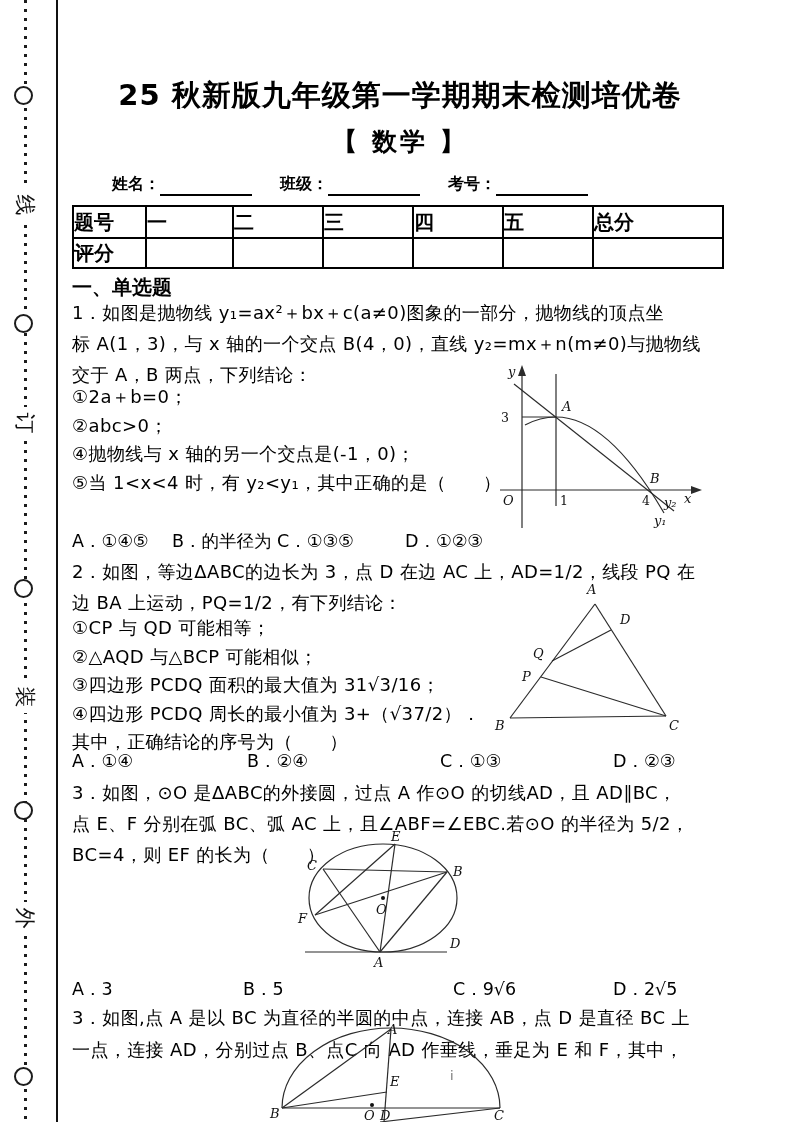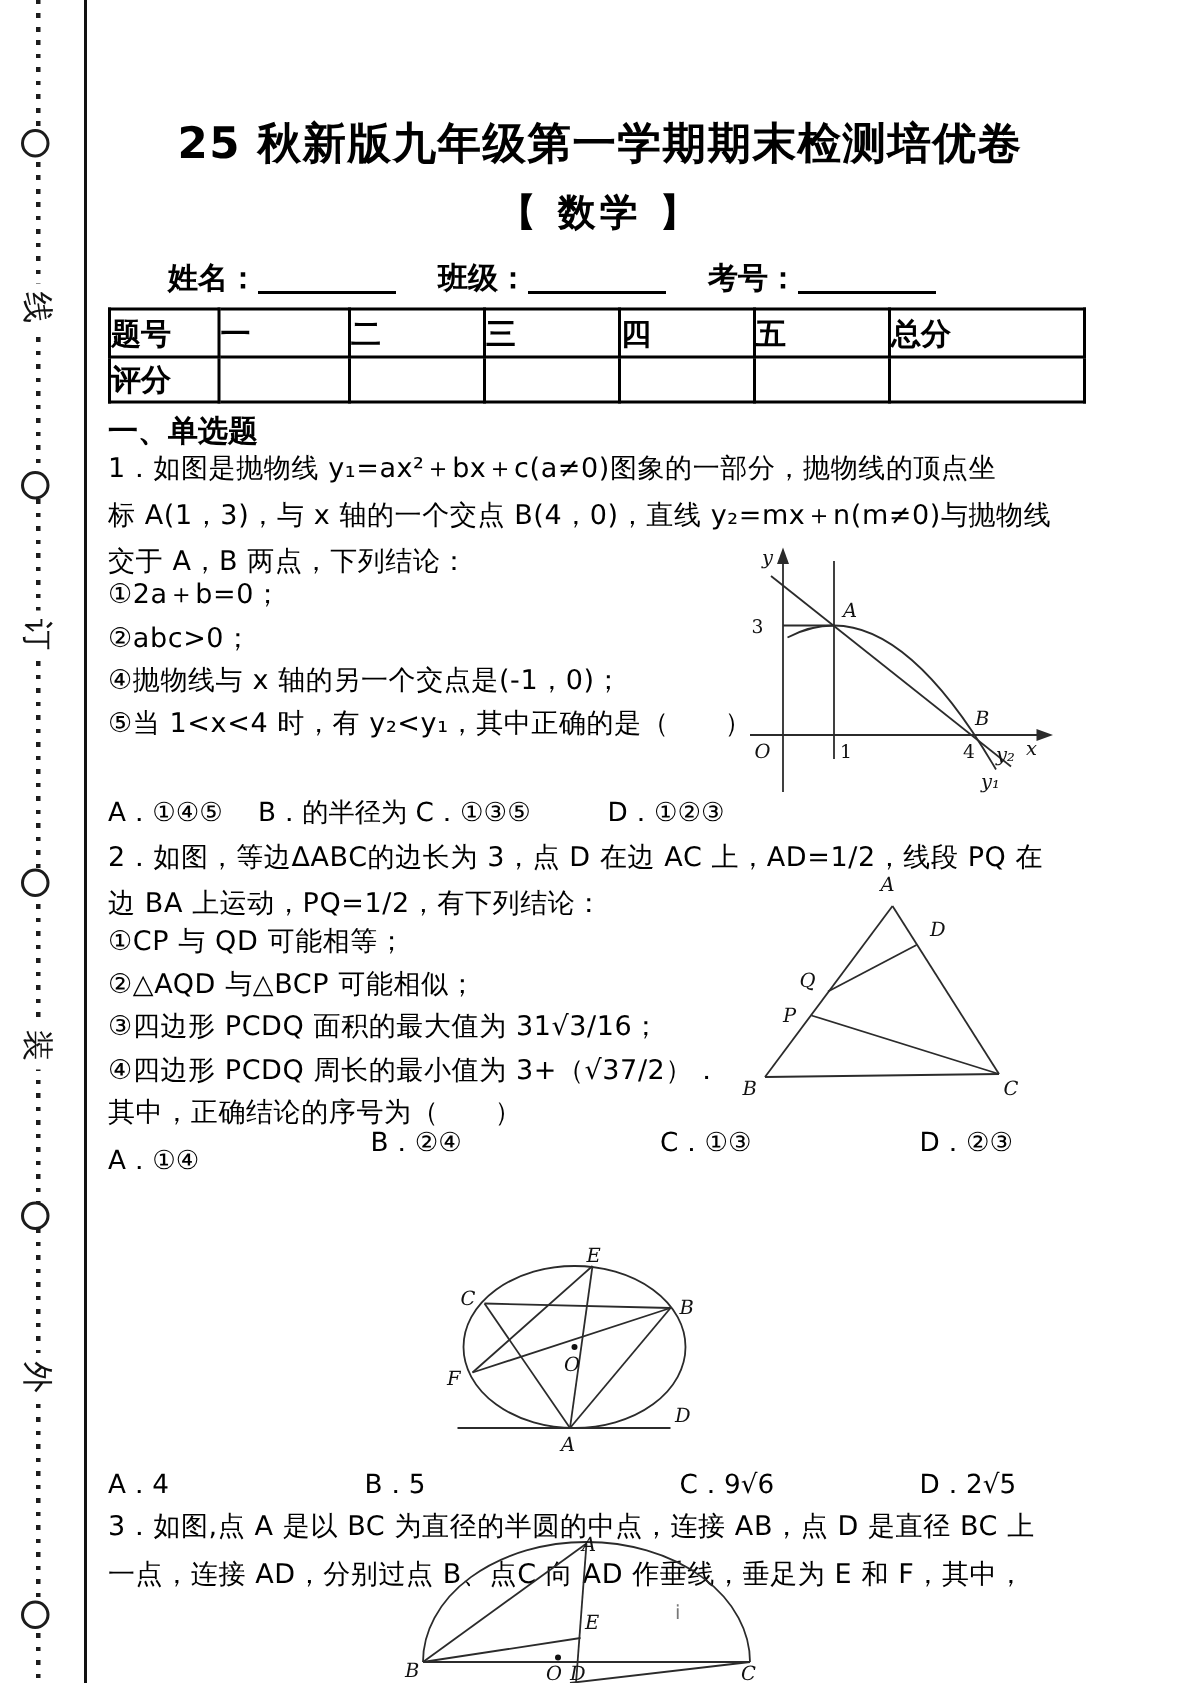--- a/index.html
+++ b/index.html
@@ -11,41 +11,41 @@
   .bcircle{position:absolute;left:14px;width:19px;height:19px;border:2px solid #1c1c1c;
            border-radius:50%;background:#fff;box-sizing:border-box;}
   .bchar{position:absolute;left:9px;width:32px;text-align:center;font-size:21px;color:#111;
          background:#fff;transform:rotate(90deg);line-height:24px;}
   .vline{position:absolute;left:56px;top:0;width:2px;height:1122px;background:#111;}
   
   .title{position:absolute;left:60px;top:76px;width:680px;text-align:center;
          font-size:29px;font-weight:bold;letter-spacing:1px;}
   .subject{position:absolute;left:60px;top:125px;width:680px;text-align:center;
            font-size:25px;font-weight:bold;letter-spacing:3px;}
-  .namerow{position:absolute;left:112px;top:172px;width:620px;font-size:20px;font-weight:bold;
-           display:flex;align-items:flex-start;}
+  .namerow{position:absolute;left:112px;top:172px;width:620px;font-size:16px;font-weight:bold;
+           display:flex;align-items:center;}
   .blank{display:inline-block;width:92px;height:22px;border-bottom:2px solid #000;margin-right:28px;}
   
   table.score{position:absolute;left:72px;top:205px;border-collapse:collapse;table-layout:fixed;}
   table.score td,table.score th{border:2px solid #000;text-align:left;vertical-align:middle;
         font-size:20px;font-weight:bold;padding:0;}
   table.score tr.r1 td,table.score tr.r1 th{height:30px;}
   table.score tr.r2 td,table.score tr.r2 th{height:28px;}
   
   .sect{position:absolute;left:72px;top:274px;font-size:20px;font-weight:bold;}
   .para{position:absolute;left:72px;width:660px;font-size:18px;letter-spacing:0.4px;}
   .para div{white-space:nowrap;}
   .lh31 div{line-height:31px;}
   .lh285 div{line-height:28.5px;}
   .lh32 div{line-height:32px;}
   .opts{position:absolute;left:72px;width:660px;height:24px;font-size:17.5px;}
   .opts span{position:absolute;top:0;white-space:nowrap;}
   #q1opts span:nth-child(1){left:0;}   #q1opts span:nth-child(2){left:100px;}
   #q1opts span:nth-child(3){left:205px;} #q1opts span:nth-child(4){left:333px;}
-  #q2opts span:nth-child(1){left:0;margin-top:12px;}   #q2opts span:nth-child(2){left:175px;}
+  #q2opts span:nth-child(1){left:0;}   #q2opts span:nth-child(2){left:175px;}
   #q2opts span:nth-child(3){left:368px;} #q2opts span:nth-child(4){left:541px;}
   #q3opts span:nth-child(1){left:0;}   #q3opts span:nth-child(2){left:171px;}
   #q3opts span:nth-child(3){left:381px;} #q3opts span:nth-child(4){left:541px;}
   
   svg.fig{position:absolute;overflow:visible;}
   svg.fig line,svg.fig path,svg.fig ellipse{stroke:#2b2b2b;stroke-width:1.2;fill:none;}
   svg.fig .arrow{fill:#2b2b2b;stroke:none;}
   svg.fig text{font-family:"DejaVu Serif","Liberation Serif",serif;font-style:italic;
                font-size:13px;fill:#111;stroke:none;}
   svg.fig text.up{font-style:normal;font-size:12.5px;}
@@ -178,22 +178,27 @@
     <line x1="69" y1="83" x2="128" y2="52"></line>
     <line x1="58" y1="99" x2="183" y2="138"></line>
     <text x="104" y="16">A</text>
     <text x="12" y="152">B</text>
     <text x="186" y="152">C</text>
     <text x="137" y="46">D</text>
     <text x="50" y="80">Q</text>
     <text x="39" y="103">P</text>
   </svg>
 
+  <div class="para lh31" style="top:777px">
+    <div>3．如图，⊙O 是ΔABC的外接圆，过点 A 作⊙O 的切线AD，且 AD∥BC，</div>
+    <div>点 E、F 分别在弧 BC、弧 AC 上，且∠ABF=∠EBC.若⊙O 的半径为 5/2，</div>
+    <div>BC=4，则 EF 的长为（　　）</div>
+  </div>
   <div class="opts" id="q3opts" style="top:977px">
-    <span>A．4</span>
+    <span>A．3</span>
     <span>B．5</span>
     <span>C．9√6</span>
     <span>D．2√5</span>
   </div>
 
   <svg class="fig" style="left:295px;top:830px" width="168" height="142" viewBox="0 0 168 142">
     <ellipse cx="88" cy="68" rx="74" ry="54"></ellipse>
     <line x1="10" y1="122" x2="152" y2="122"></line>
     <line x1="28" y1="39" x2="152" y2="42"></line>
     <line x1="85" y1="122" x2="152" y2="42"></line>

